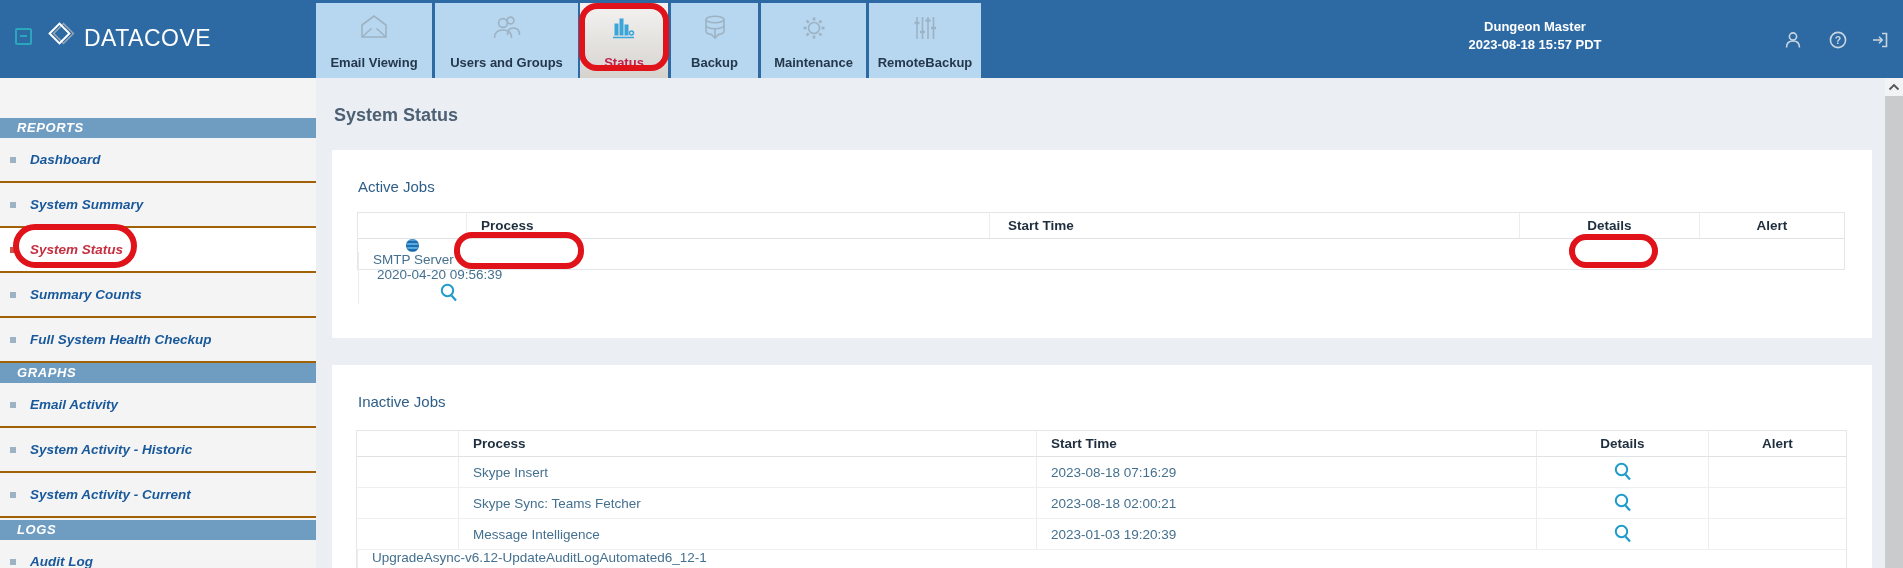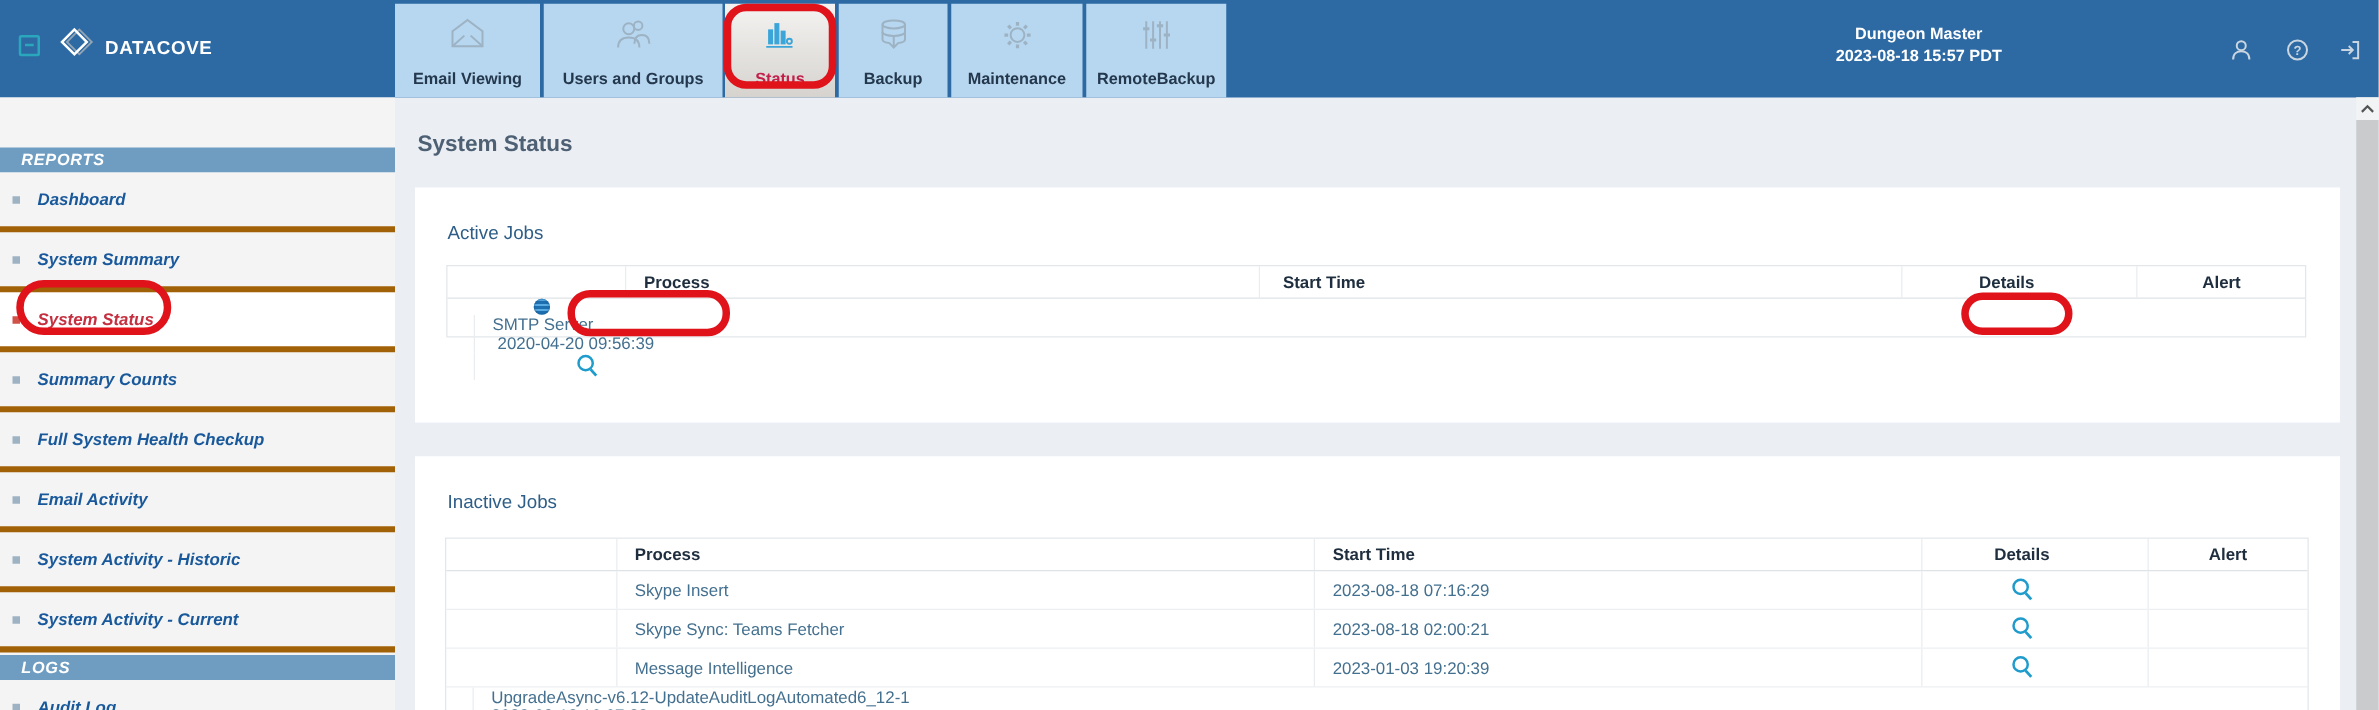--- a/index.html
+++ b/index.html
@@ -10,53 +10,53 @@
   :root{
     --header-blue:#2d6aa3; --tab-blue:#b7d6ef; --bar-blue:#6f9dc2;
     --link-blue:#19599b; --accent-red:#e0121a; --magnifier:#1f9ccc;
     --cell-text:#44708f; --head-text:#1e2e3e;
   }
   
   .header{position:absolute;left:0;top:0;width:1903px;height:78px;background:var(--header-blue);}
   .collapse-btn{position:absolute;left:15px;top:28px;width:13px;height:13px;border:2px solid #2aa7bd;border-radius:2px;cursor:pointer;}
   .collapse-btn i{position:absolute;left:3px;top:5px;width:7px;height:2px;background:#2aa7bd;}
   .brand{position:absolute;left:44px;top:20px;display:flex;align-items:center;gap:8px;}
-  .brand-text{color:#fff;font-size:15px;font-weight:700;letter-spacing:.5px;line-height:30px;}
+  .brand-text{color:#fff;font-size:23px;font-weight:400;letter-spacing:.5px;line-height:30px;}
   .tab{position:absolute;top:3px;height:75px;background:var(--tab-blue);cursor:pointer;}
   .tab.selected{background:linear-gradient(#f4f3f1,#d6d3cf);}
   .tab .ticon{position:absolute;left:0;right:0;top:8px;display:flex;justify-content:center;}
   .tab .tlabel{position:absolute;left:0;right:0;bottom:8px;text-align:center;font-size:13px;font-weight:700;color:#24384d;}
   .tab.selected .tlabel{color:#c2204a;}
   .user-info{position:absolute;left:1435px;top:18px;width:200px;text-align:center;color:#fff;font-size:13px;font-weight:600;line-height:18px;}
   .hicon{position:absolute;top:30px;cursor:pointer;}
   
   .sidebar{position:absolute;left:0;top:78px;width:316px;height:490px;background:#f4f4f4;font-style:italic;}
   .side-bar-title{height:20px;background:var(--bar-blue);color:#fff;font-size:13px;font-weight:700;letter-spacing:.6px;line-height:20px;padding-left:17px;}
-  .side-item{position:relative;height:43px;background:#f4f4f4;border-bottom:5px solid #a16207;cursor:pointer;padding-left:48px;}
+  .side-item{position:relative;height:43px;background:#f4f4f4;border-bottom:2px solid #a16207;cursor:pointer;padding-left:48px;}
   .side-item .bullet{position:absolute;left:10px;top:19px;width:6px;height:6px;background:#9db2c3;}
   .side-item .slabel{position:absolute;left:30px;top:0;line-height:43px;font-size:13.5px;font-weight:700;color:var(--link-blue);}
   .side-item.selected{background:#fff;}
   .side-item.selected .slabel{color:#c53040;}
   .side-item.selected .bullet{background:#cf5148;}
   .spacer{height:40px;}
   .logs-gap{height:2px;}
   
   .page-title{position:absolute;left:334px;top:105px;font-size:18px;font-weight:700;color:#4d6074;}
   .card{position:absolute;left:332px;width:1540px;background:#fff;}
   .card1{top:150px;height:188px;}
   .card2{top:365px;height:210px;}
   .card-heading{position:absolute;left:26px;top:28px;font-size:15px;font-weight:400;color:#2e5e87;}
   .jobs-table{position:absolute;border:1px solid #e3e7ea;background:#fff;}
   .t0{left:25px;top:62px;width:1486px;}
   .t1{left:24px;top:65px;width:1489px;}
   .trow{display:flex;border-bottom:1px solid #edf0f2;}
   .trow:last-child{border-bottom:none;flex-direction:column;}
   .trow.thead{height:25px;border-bottom:1px solid #dfe3e6;}
   .trow.tdata{height:30px;}
-  .tcell{box-sizing:border-box;display:flex;align-items:center;font-size:13.5px;color:var(--cell-text);margin-left:21px;}
+  .tcell{box-sizing:border-box;display:flex;align-items:center;font-size:13.5px;color:var(--cell-text);}
   .tcell.bl{border-left:1px solid #e9edf0;}
   .thead .tcell{font-weight:700;color:var(--head-text);}
   .c1,.c2{justify-content:flex-start;padding-left:14px;}
   .t0 .c2{padding-left:18px;}
   .c0,.c3,.c4{justify-content:center;}
   .t0 .c0{width:108px}.t0 .c1{width:523px}.t0 .c2{width:530px}.t0 .c3{width:180px}.t0 .c4{width:145px}
   .t1 .c0{width:101px}.t1 .c1{width:578px}.t1 .c2{width:500px}.t1 .c3{width:172px}.t1 .c4{width:138px}
   .ball{width:13px;height:13px;border-radius:50%;background:repeating-linear-gradient(180deg,#5aabe2 0 2px,#1e6fb0 2px 4px);box-shadow:inset 0 0 2px #14578c;}
   .mag{cursor:pointer;display:flex;align-items:center;justify-content:center;}
   
@@ -211,20 +211,21 @@
         <span class="slabel">System Status</span>
       </div>
       <div class="side-item">
         <span class="bullet"></span>
         <span class="slabel">Summary Counts</span>
       </div>
       <div class="side-item">
         <span class="bullet"></span>
         <span class="slabel">Full System Health Checkup</span>
       </div>
+      <div class="side-bar-title">GRAPHS</div>
       <div class="side-item">
         <span class="bullet"></span>
         <span class="slabel">Email Activity</span>
       </div>
       <div class="side-item">
         <span class="bullet"></span>
         <span class="slabel">System Activity - Historic</span>
       </div>
       <div class="side-item">
         <span class="bullet"></span>

